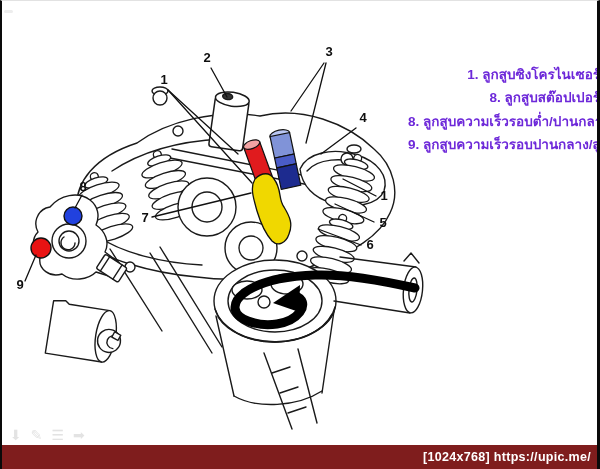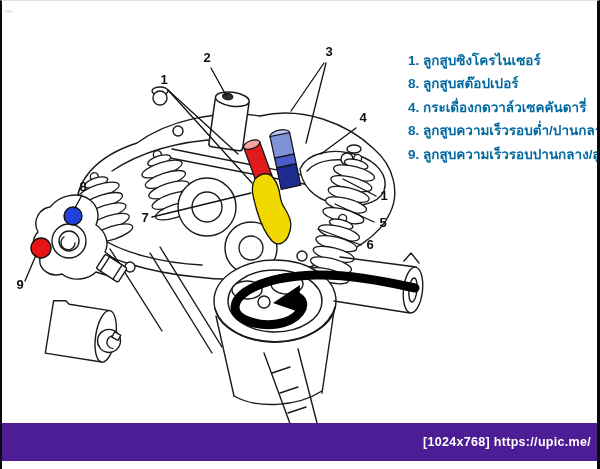--- a/index.html
+++ b/index.html
@@ -13,35 +13,36 @@
     border-top:1px solid #e2e2e2;
     overflow:hidden;
     font-family:"Liberation Sans","DejaVu Sans",sans-serif;
   }
   .corner-artifact{
     position:absolute;left:2px;top:9px;width:9px;height:3px;
     background:#ededed;border-radius:2px;
   }
   svg.diagram{position:absolute;left:0;top:0;}
   .legend{
-    position:absolute;left:406px;top:48px;width:192px;
+    position:absolute;left:406px;top:62px;width:192px;
     margin:0;padding:0;list-style:none;
-    font-size:13.5px;font-weight:700;color:#0369a1;
+    font-size:13.5px;font-weight:700;color:#6d28d9;
     line-height:23.4px;
+    text-align:right;
   }
   .legend li{white-space:nowrap;}
   .toolbar{
     position:absolute;left:8px;bottom:26px;height:16px;
     color:#e3e3e3;font-size:14px;line-height:16px;
     display:flex;gap:9px;
   }
   .toolbar .tool{cursor:pointer;}
   .footer-bar{
-    position:absolute;left:0;right:0;bottom:8px;height:38px;
-    background:#4c1d95;
+    position:absolute;left:0;right:0;bottom:0;height:24px;
+    background:#7f1d1d;
     display:flex;align-items:center;justify-content:flex-end;
     padding-right:6px;box-sizing:border-box;
   }
   .watermark{
     color:#ffffff;font-weight:700;font-size:12.5px;
     letter-spacing:0.3px;white-space:nowrap;
   }
   .callout-num{font:700 13px "Liberation Sans",sans-serif;fill:#0e0e0e;}
 </style>
 </head>
@@ -208,21 +209,20 @@
       <text class="callout-num" x="368" y="248">6</text>
       <text class="callout-num" x="143" y="221">7</text>
       <text class="callout-num" x="81" y="190">8</text>
       <text class="callout-num" x="18" y="288">9</text>
     </g>
   </svg>
 
   <ol class="legend">
       <li>1. ลูกสูบซิงโครไนเซอร์</li>
       <li>8. ลูกสูบสต๊อปเปอร์</li>
-      <li>4. กระเดื่องกดวาล์วเซคคันดารี่</li>
       <li>8. ลูกสูบความเร็วรอบต่ำ/ปานกลาง</li>
       <li>9. ลูกสูบความเร็วรอบปานกลาง/สูง</li>
     </ol>
 
   <div class="toolbar">
       <span class="tool">⬇</span>
       <span class="tool">✎</span>
       <span class="tool">☰</span>
       <span class="tool">➡</span>
     </div>

